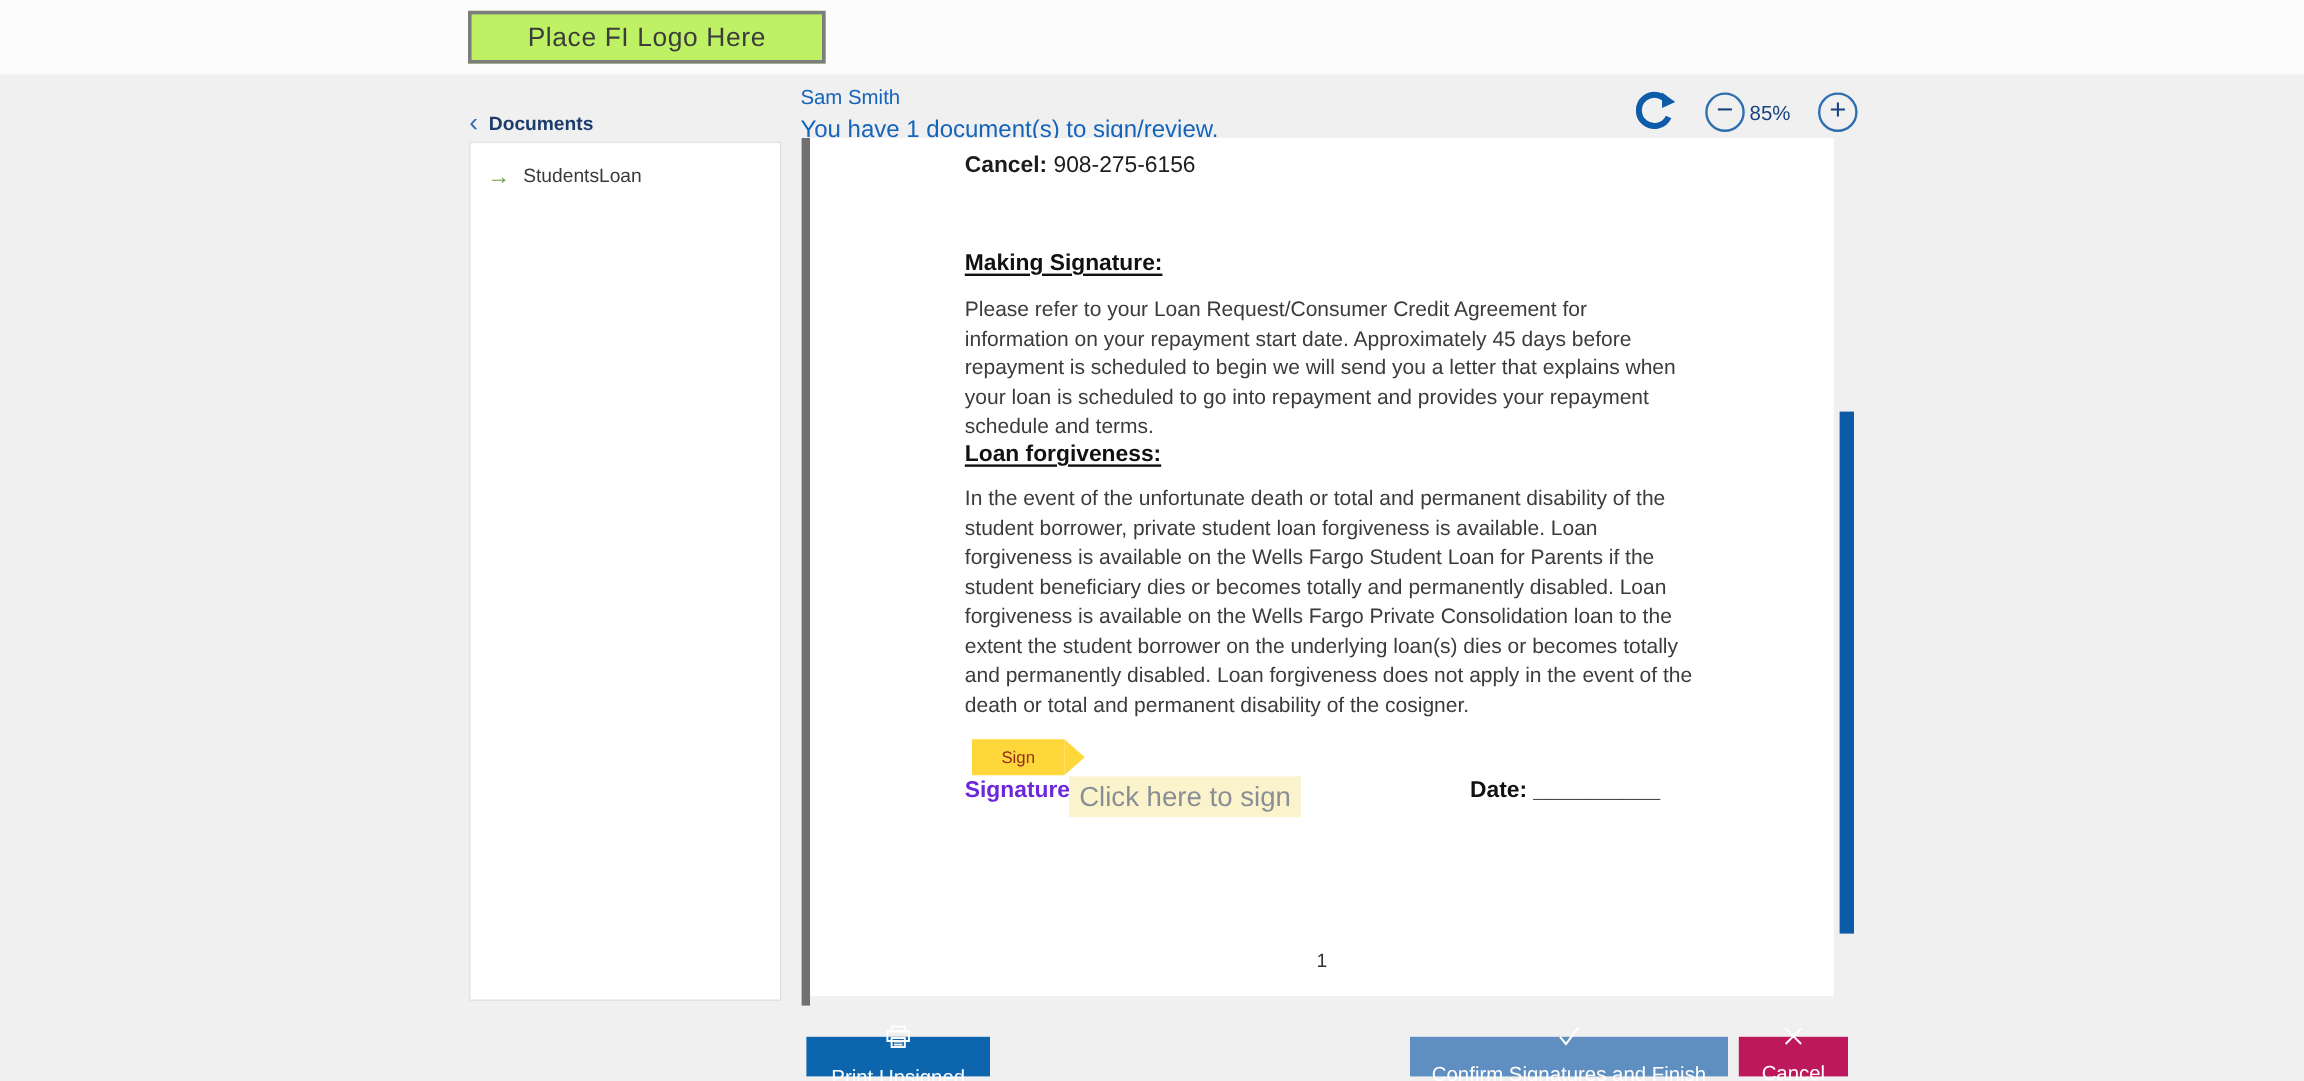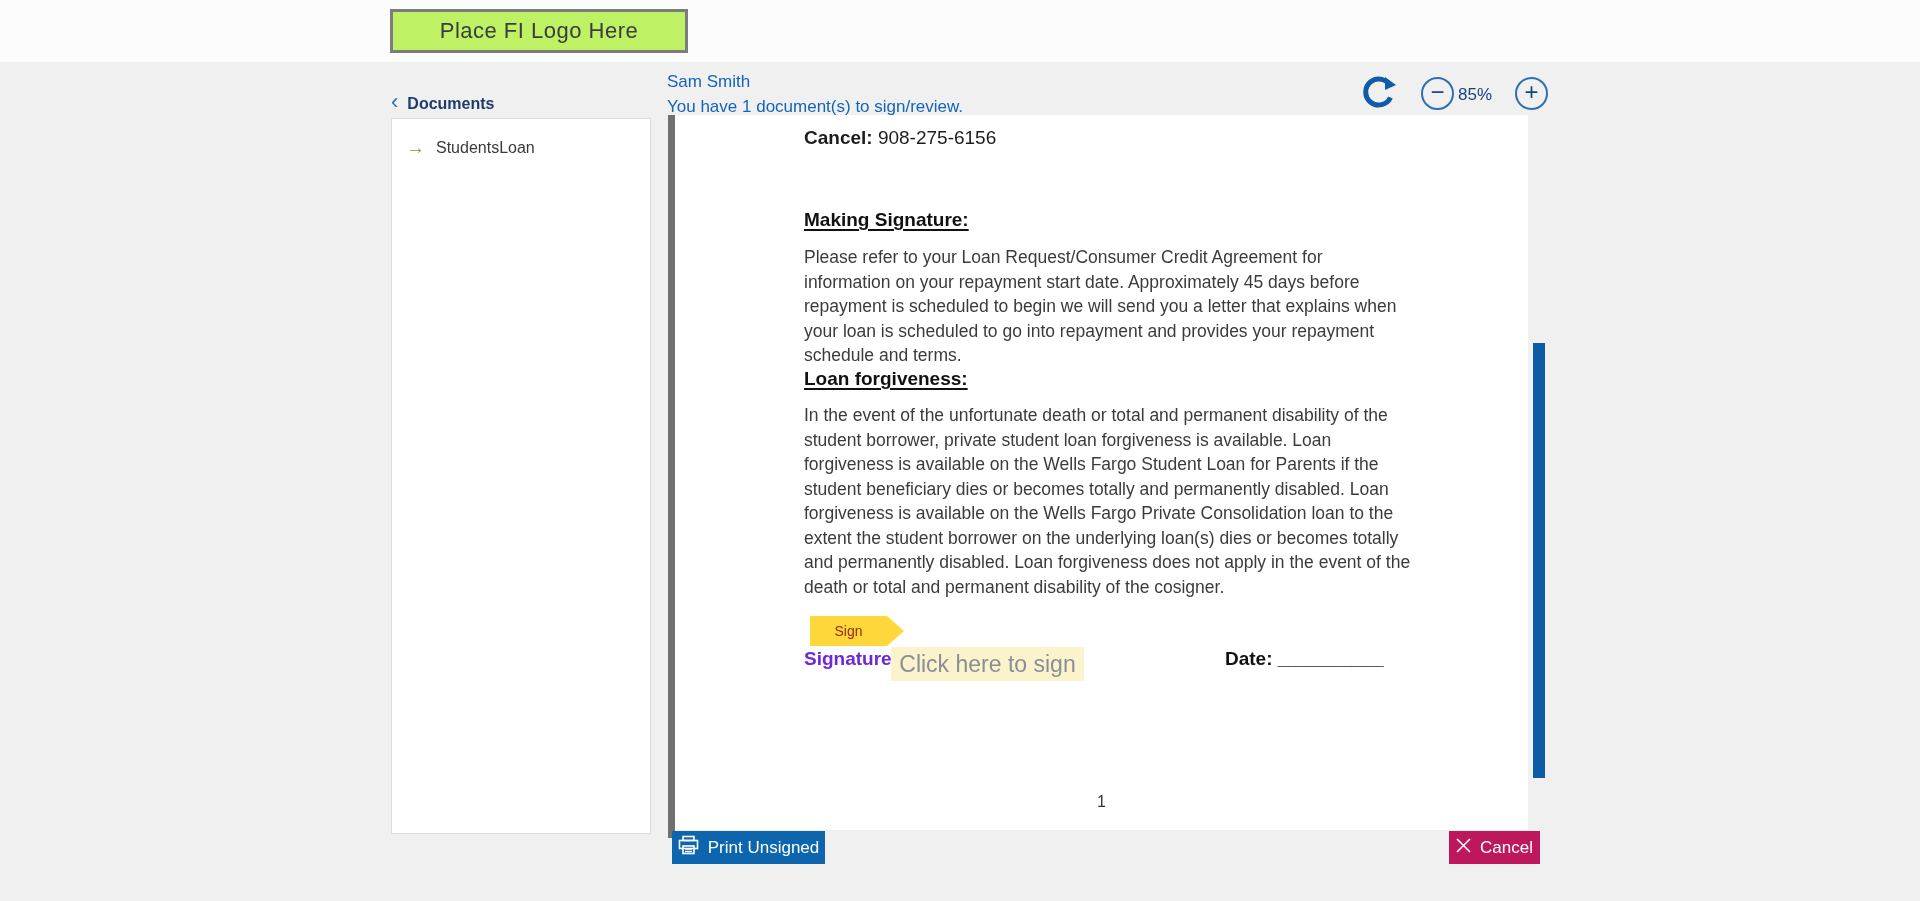--- a/index.html
+++ b/index.html
@@ -24,21 +24,21 @@
     font-size:22px; color:#3c3c3c; letter-spacing:0.5px;
   }
 
   
   .user-name {
     position:absolute; left:667px; top:72px;
     font-size:17px; color:#1464bb;
   }
   .notice {
     position:absolute; left:667px; top:97px;
-    font-size:17px; color:#1464bb;
+    font-size:20px; color:#1464bb;
   }
 
   
   .refresh-btn {
     position:absolute; left:1359px; top:74px; width:38px; height:38px;
     cursor:pointer; background:none; border:none;
   }
   .circle-btn {
     position:absolute; width:33px; height:33px; border-radius:50%;
     border:2px solid #2e6fb0; background:transparent;
@@ -120,23 +120,23 @@
     font-size:16px; color:#333;
   }
 
   .right-scrollbar {
     position:absolute; left:1533px; top:343px; width:12px; height:435px;
     background:#0d5aa6; cursor:pointer;
   }
 
   
   .btn {
-    position:absolute; top:831px; height:33px; border:none; cursor:pointer;
+    position:absolute; top:864px; height:33px; border:none; cursor:pointer;
     display:flex; align-items:center; justify-content:center; gap:9px;
-    color:#ffffff; font-size:17px; font-family:"Liberation Sans", sans-serif;
+    color:#ffffff; font-size:17px; font-family:"Liberation Sans", sans-serif;flex-direction:column;
   }
   .btn svg { flex:0 0 auto; }
   .print-btn   { left:672px;  width:153px; background:#0d65ae; }
   .confirm-btn { left:1175px; width:265px; background:#5e8fc0; }
   .cancel-btn  { left:1449px; width:91px;  background:#be185d; }
 </style>
 </head>
 <body>
 
 <div class="app">
@@ -216,20 +216,28 @@
         <rect x="5" y="1.5" width="11" height="4" fill="none" stroke="#ffffff" stroke-width="1.6"></rect>
         <rect x="1.5" y="5.5" width="18" height="8" fill="none" stroke="#ffffff" stroke-width="1.6"></rect>
         <rect x="5" y="11" width="11" height="7.5" fill="none" stroke="#ffffff" stroke-width="1.6"></rect>
         <line x1="7" y1="14" x2="14" y2="14" stroke="#ffffff" stroke-width="1.4"></line>
         <line x1="7" y1="16.5" x2="14" y2="16.5" stroke="#ffffff" stroke-width="1.4"></line>
       </svg>
     </span>
     <span>Print Unsigned</span>
   </button>
 
+  <button class="btn confirm-btn">
+    <span>
+      <svg width="19" height="17" viewBox="0 0 19 17">
+        <polyline points="2,9 7,15 17,1.5" fill="none" stroke="#ffffff" stroke-width="1.7"></polyline>
+      </svg>
+    </span>
+    <span>Confirm Signatures and Finish</span>
+  </button>
 
   <button class="btn cancel-btn">
     <span>
       <svg width="15" height="15" viewBox="0 0 15 15">
         <line x1="1" y1="1" x2="14" y2="14" stroke="#ffffff" stroke-width="1.6"></line>
         <line x1="14" y1="1" x2="1" y2="14" stroke="#ffffff" stroke-width="1.6"></line>
       </svg>
     </span>
     <span>Cancel</span>
   </button>

